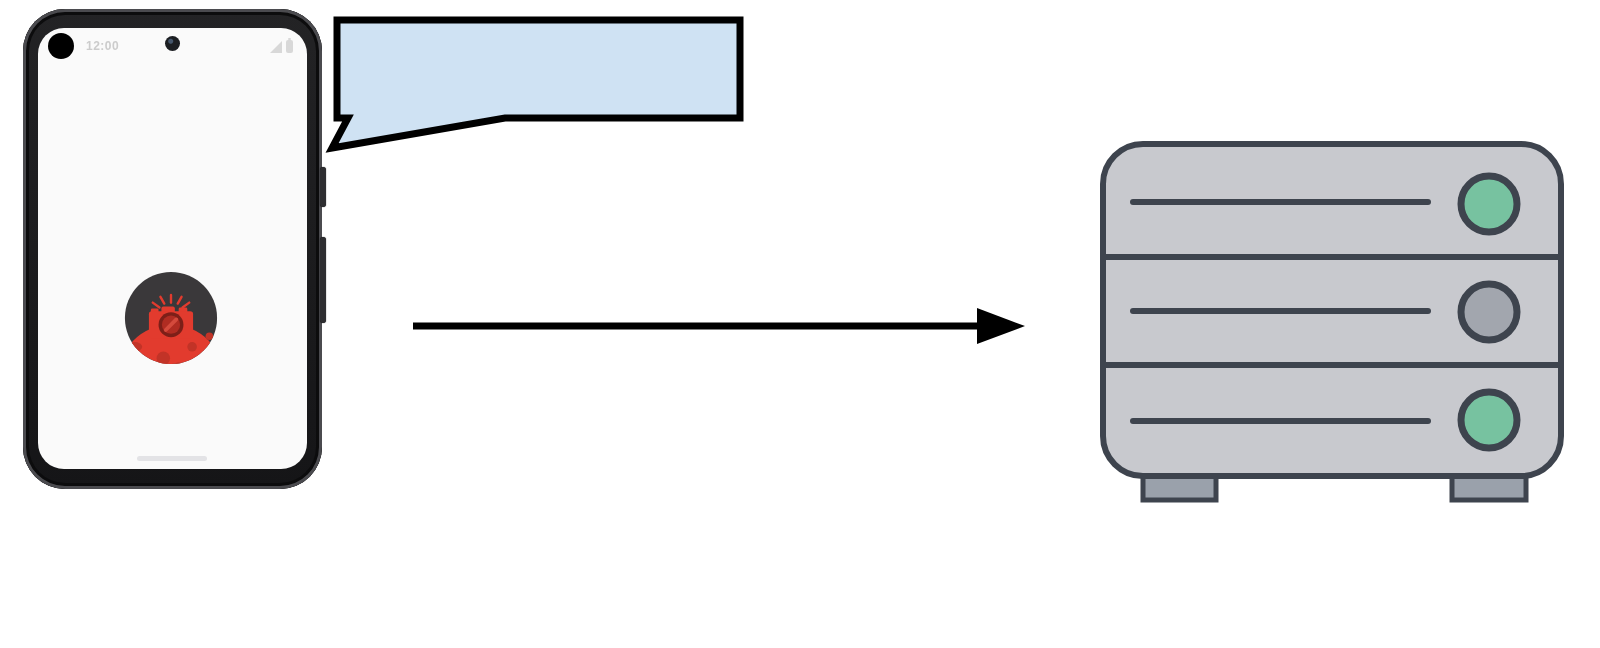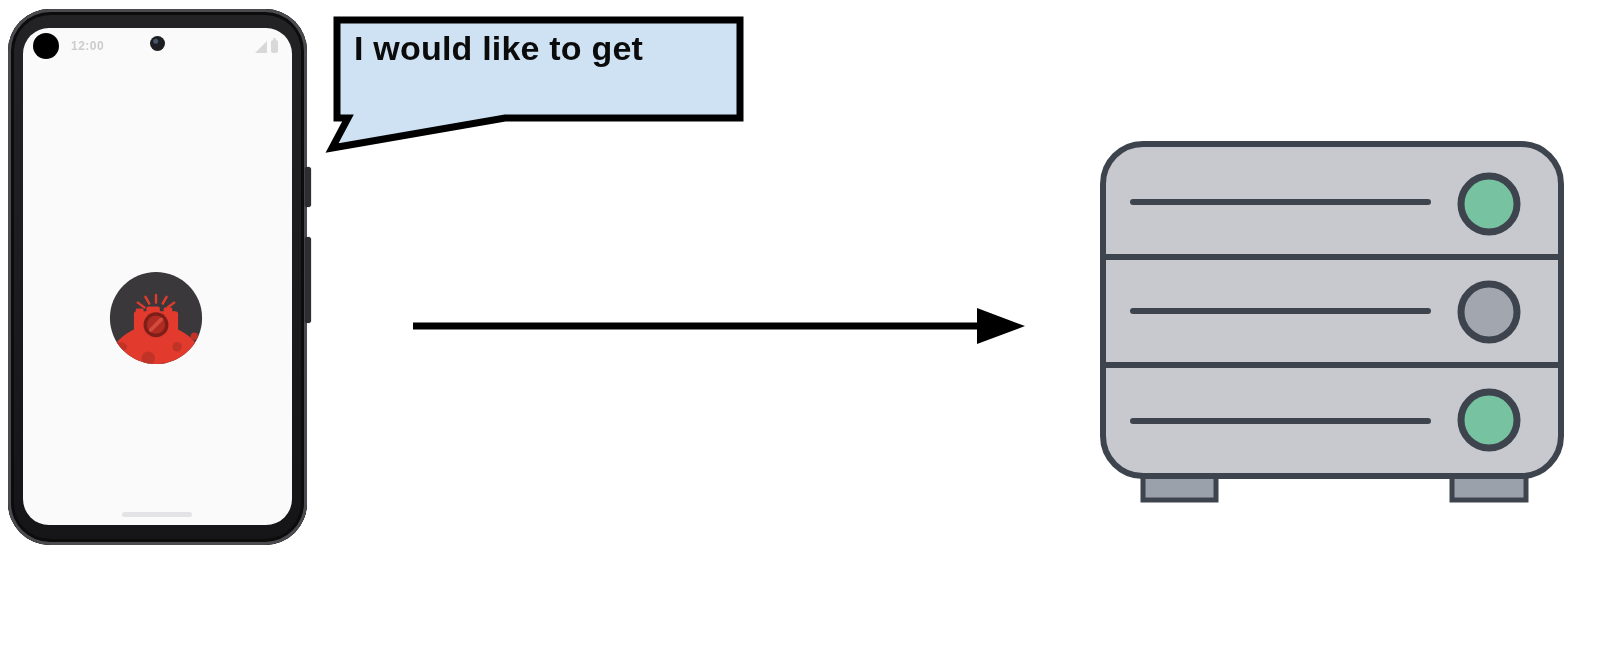--- a/index.html
+++ b/index.html
@@ -2,21 +2,21 @@
 <html><head>
 <meta charset="utf-8">
 <style>
   html,body{margin:0;padding:0;}
   body{
     width:1600px;height:648px;position:relative;background:#ffffff;
     font-family:"Liberation Sans",sans-serif;overflow:hidden;
   }
   
   .phone-frame{
-    position:absolute;left:8px;top:9px;width:299px;height:536px;
+    position:absolute;left:23px;top:9px;width:299px;height:480px;
     background:linear-gradient(180deg,#232325,#151517);
     border-radius:42px;
     box-shadow:inset 0 0 0 3px #4b4b4f, inset 0 0 0 6px #0c0c0d;
   }
   .side-btn{position:absolute;right:-4px;width:6px;background:#2e2e31;border-radius:3px;box-shadow:0 0 1px #000;}
   .btn-power{top:158px;height:40px;}
   .btn-volume{top:228px;height:86px;}
   .phone-screen{
     position:absolute;left:15px;right:15px;top:19px;bottom:20px;
     background:#fafafa;border-radius:26px;overflow:hidden;
@@ -92,21 +92,20 @@
     </svg>
 
     <div class="home-indicator"></div>
   </div>
 </div>
 
 <svg class="bubble-svg" width="460" height="170">
   <path d="M37,20 H440 V118 H205 L32,148 L48,118 H37 Z" stroke="#000000" stroke-width="7" stroke-linejoin="miter" fill="#cfe2f3"></path>
 </svg>
 <div class="bubble-text">
-  <div>I would like to get</div>
 </div>
 
 <svg class="arrow-svg" width="630" height="52">
   <line x1="8" y1="26" x2="578" y2="26" stroke="#000000" stroke-width="7"></line>
   <polygon points="572,8 572,44 620,26" fill="#000000"></polygon>
 </svg>
 
 <svg class="server-svg" width="466" height="368" viewBox="0 0 466 368">
 
   <rect x="43" y="326" width="73" height="34" fill="#9aa1ab" stroke="#3e444e" stroke-width="5"></rect>

